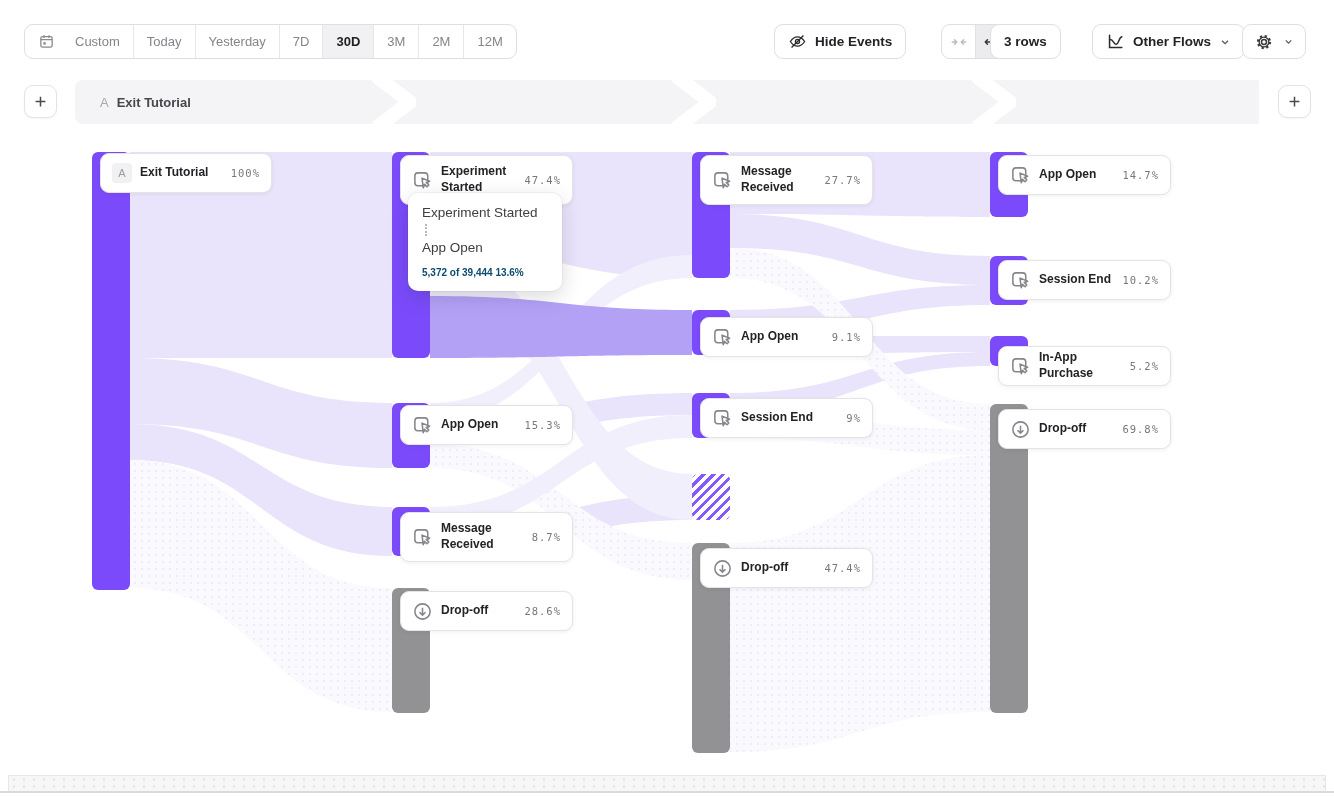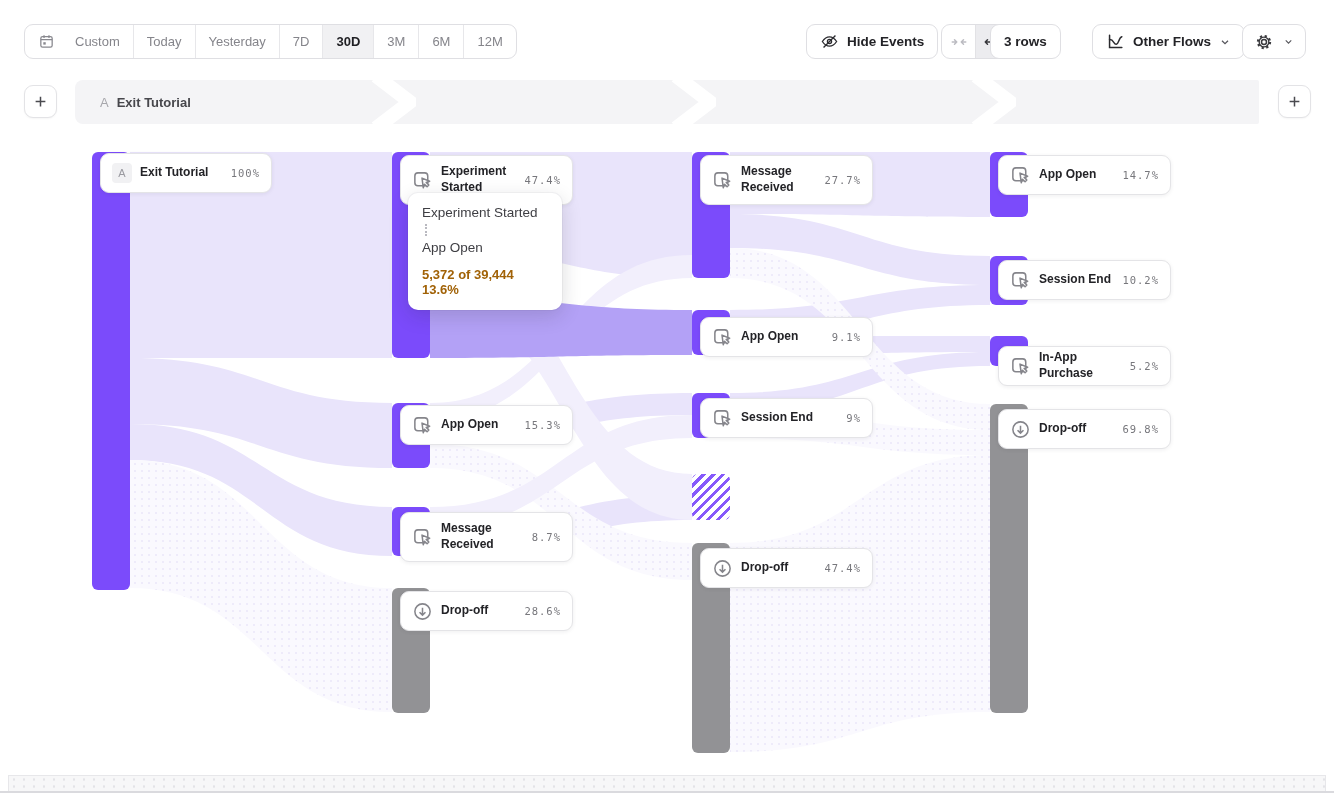--- a/index.html
+++ b/index.html
@@ -52,21 +52,21 @@
   .lbl.wrap { max-width:84px; }
   .pct { margin-left:auto; font-family:"DejaVu Sans Mono", monospace; font-size:10.5px;
          letter-spacing:1px; color:#77777c; white-space:nowrap; }
 
   
   .tip { position:absolute; left:408px; top:193px; width:154px; background:#fff; border-radius:10px;
          box-shadow:0 6px 20px rgba(30,30,40,.16), 0 0 0 1px rgba(30,30,40,.04);
          padding:12px 14px 13px; z-index:30; }
   .tip .ev { font-size:13.5px; color:#3e3e43; }
   .tip .conn { width:0; height:12px; border-left:2px dotted #b9b9c0; margin:4px 0 4px 3px; }
-  .tip .stat { margin-top:12px; font-size:13px; font-weight:700; color:#a16207; }
+  .tip .stat { margin-top:12px; font-size:10px; font-weight:700; color:#0c4a6e; }
 
   
   .footer { position:absolute; left:8px; right:8px; top:775px; height:16px; background:#f7f7f8;
             border:1px solid #e7e7ea; border-bottom:none; z-index:6;
             background-image:radial-gradient(circle,#e3e3e7 1px,transparent 1.3px);
             background-size:10px 7px; }
   .bline { position:absolute; left:0; right:0; top:791px; height:2px; background:#dadade; z-index:6; }
 
   svg.ic { display:block; }
 </style>
@@ -96,28 +96,28 @@
       <div class="dateitem">
           <span>7D</span>
         </div>
       <div class="dateitem sel">
           <span>30D</span>
         </div>
       <div class="dateitem">
           <span>3M</span>
         </div>
       <div class="dateitem">
-          <span>6M</span>
+          <span>2M</span>
         </div>
       <div class="dateitem">
           <span>12M</span>
         </div>
     </div>
 
-    <div class="rbtn" style="left:806px;">
+    <div class="rbtn" style="left:774px;">
       <span class="nicon">
         <svg class="ic" width="19" height="19" viewBox="0 0 24 24" fill="none" stroke="#2b2b2f" stroke-width="1.7">
             <path d="M3 12c2.6-3.9 6-5.9 9-5.9s6.4 2 9 5.9c-2.6 3.9-6 5.9-9 5.9s-6.4-2-9-5.9z"></path>
             <circle cx="12" cy="12" r="2.6"></circle>
             <path d="M4.5 19.5l15-15"></path>
           </svg>
       </span>
       <span>Hide Events</span>
     </div>
 

